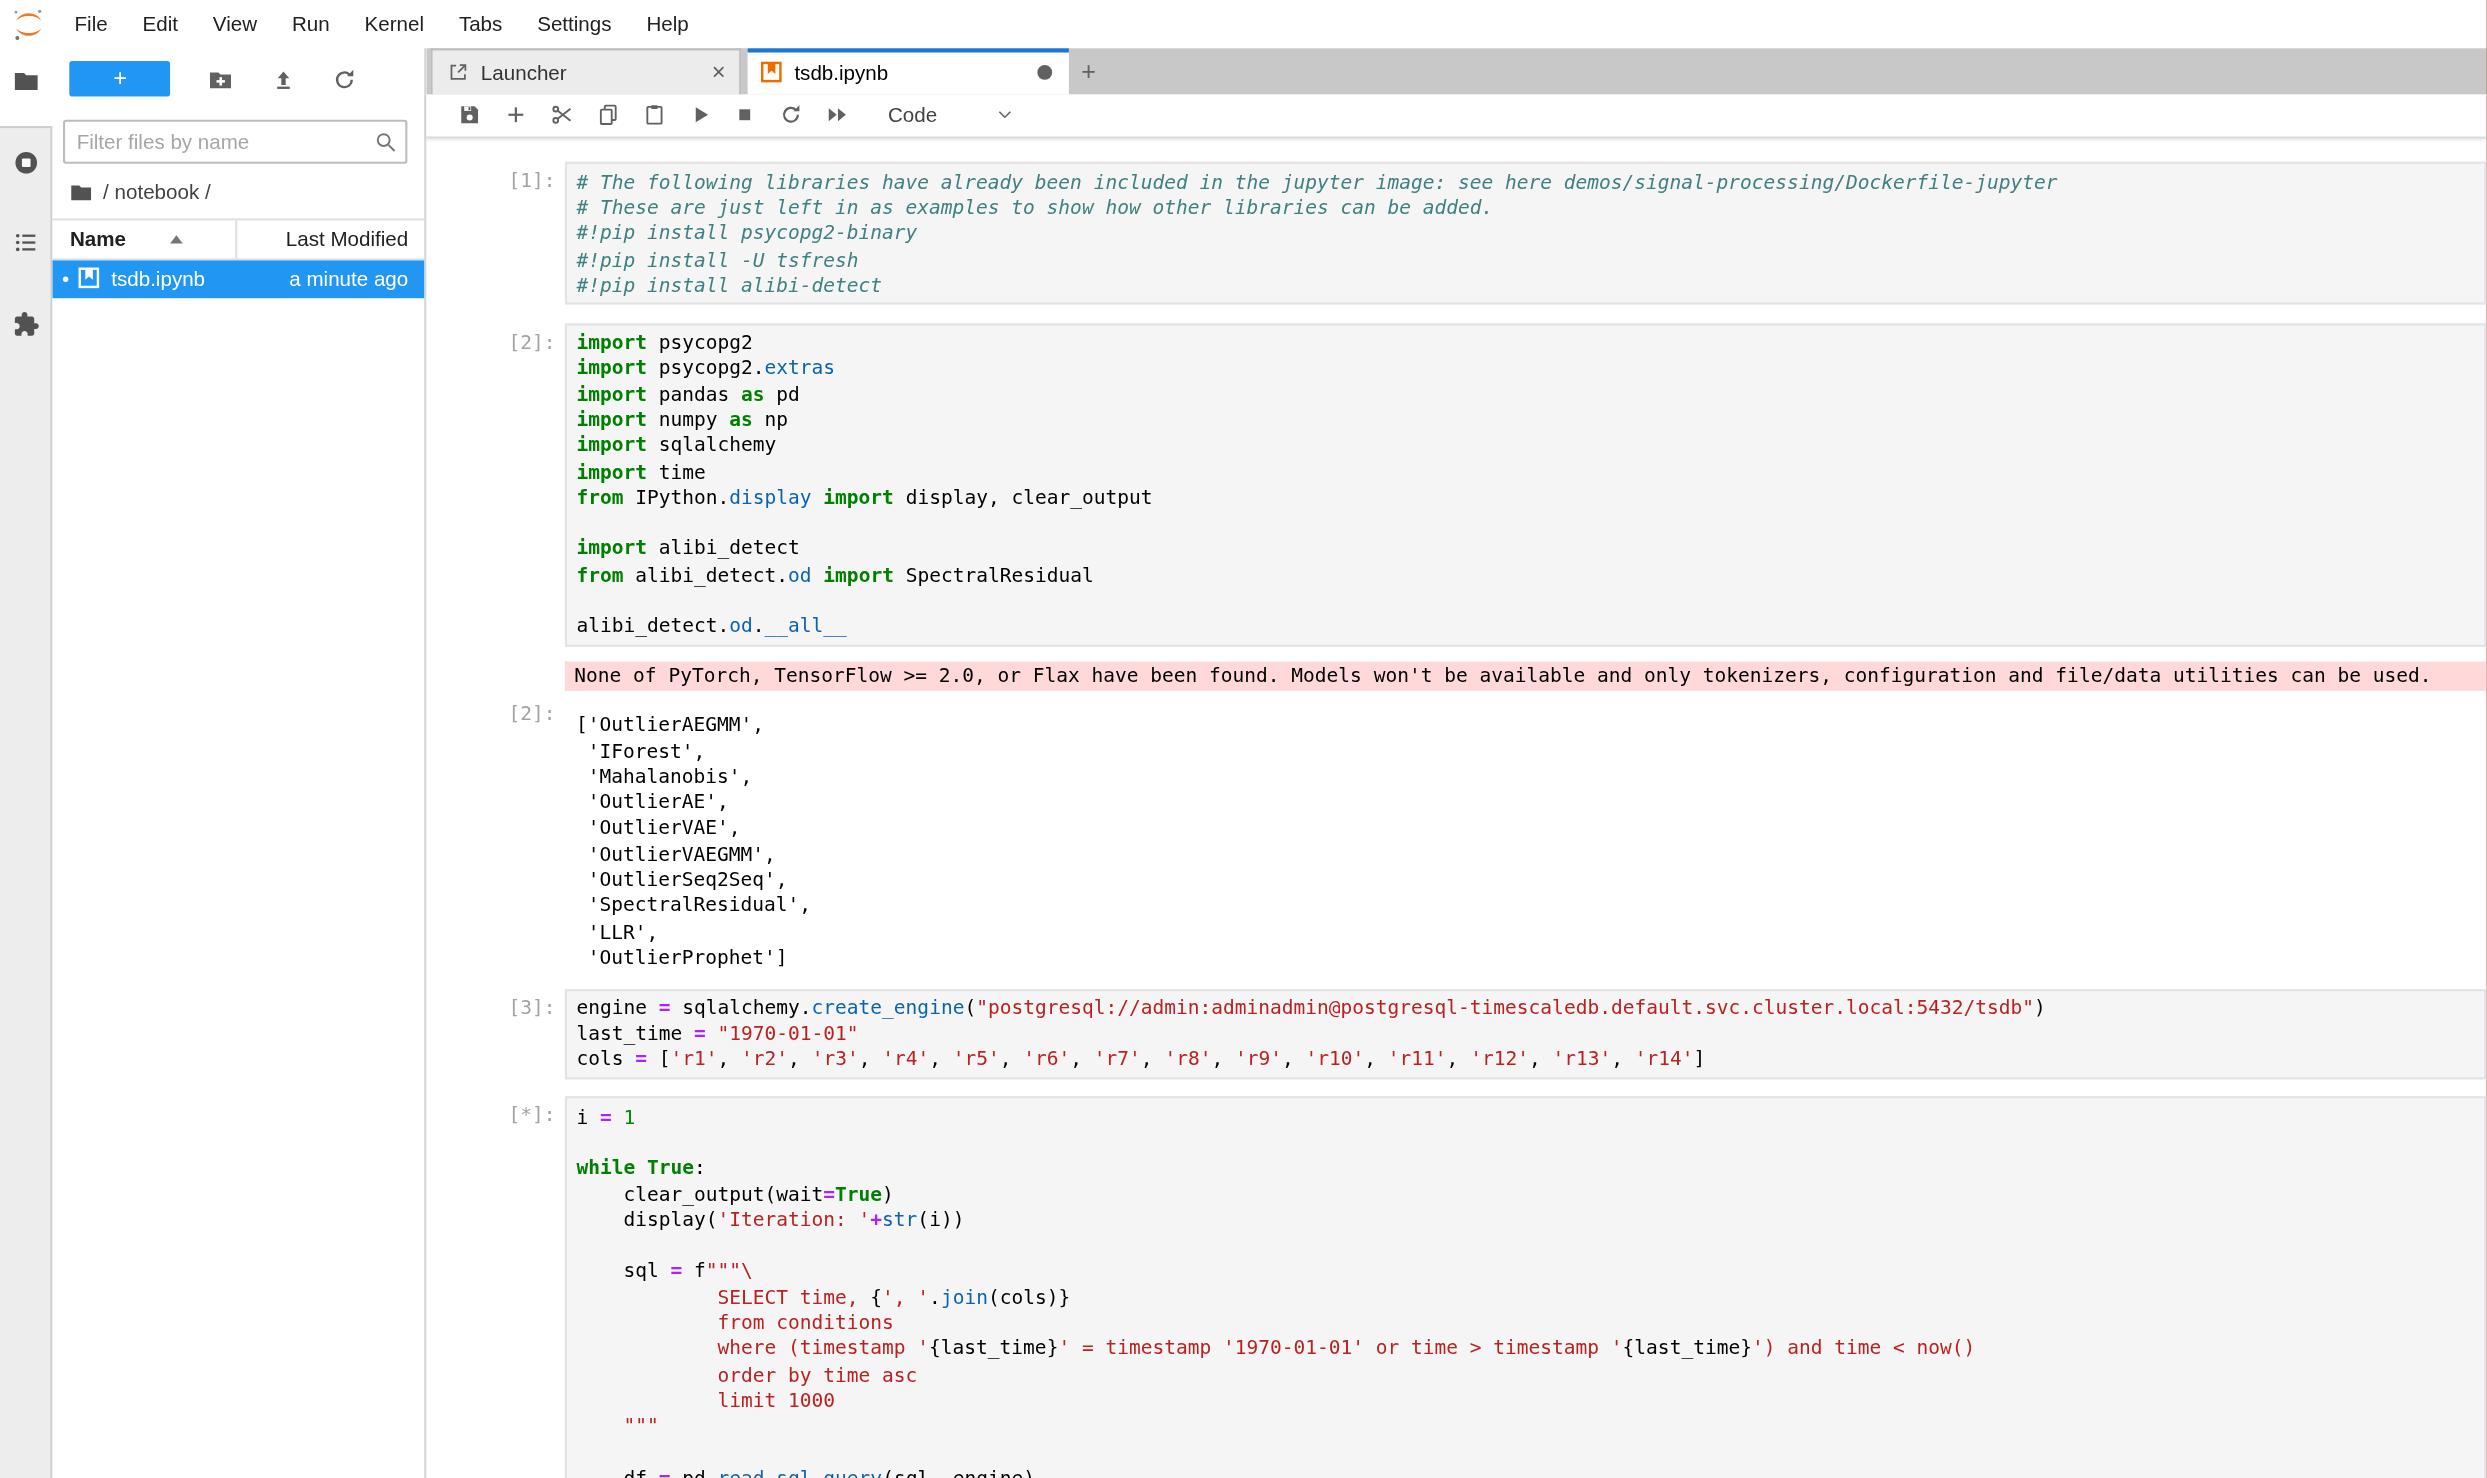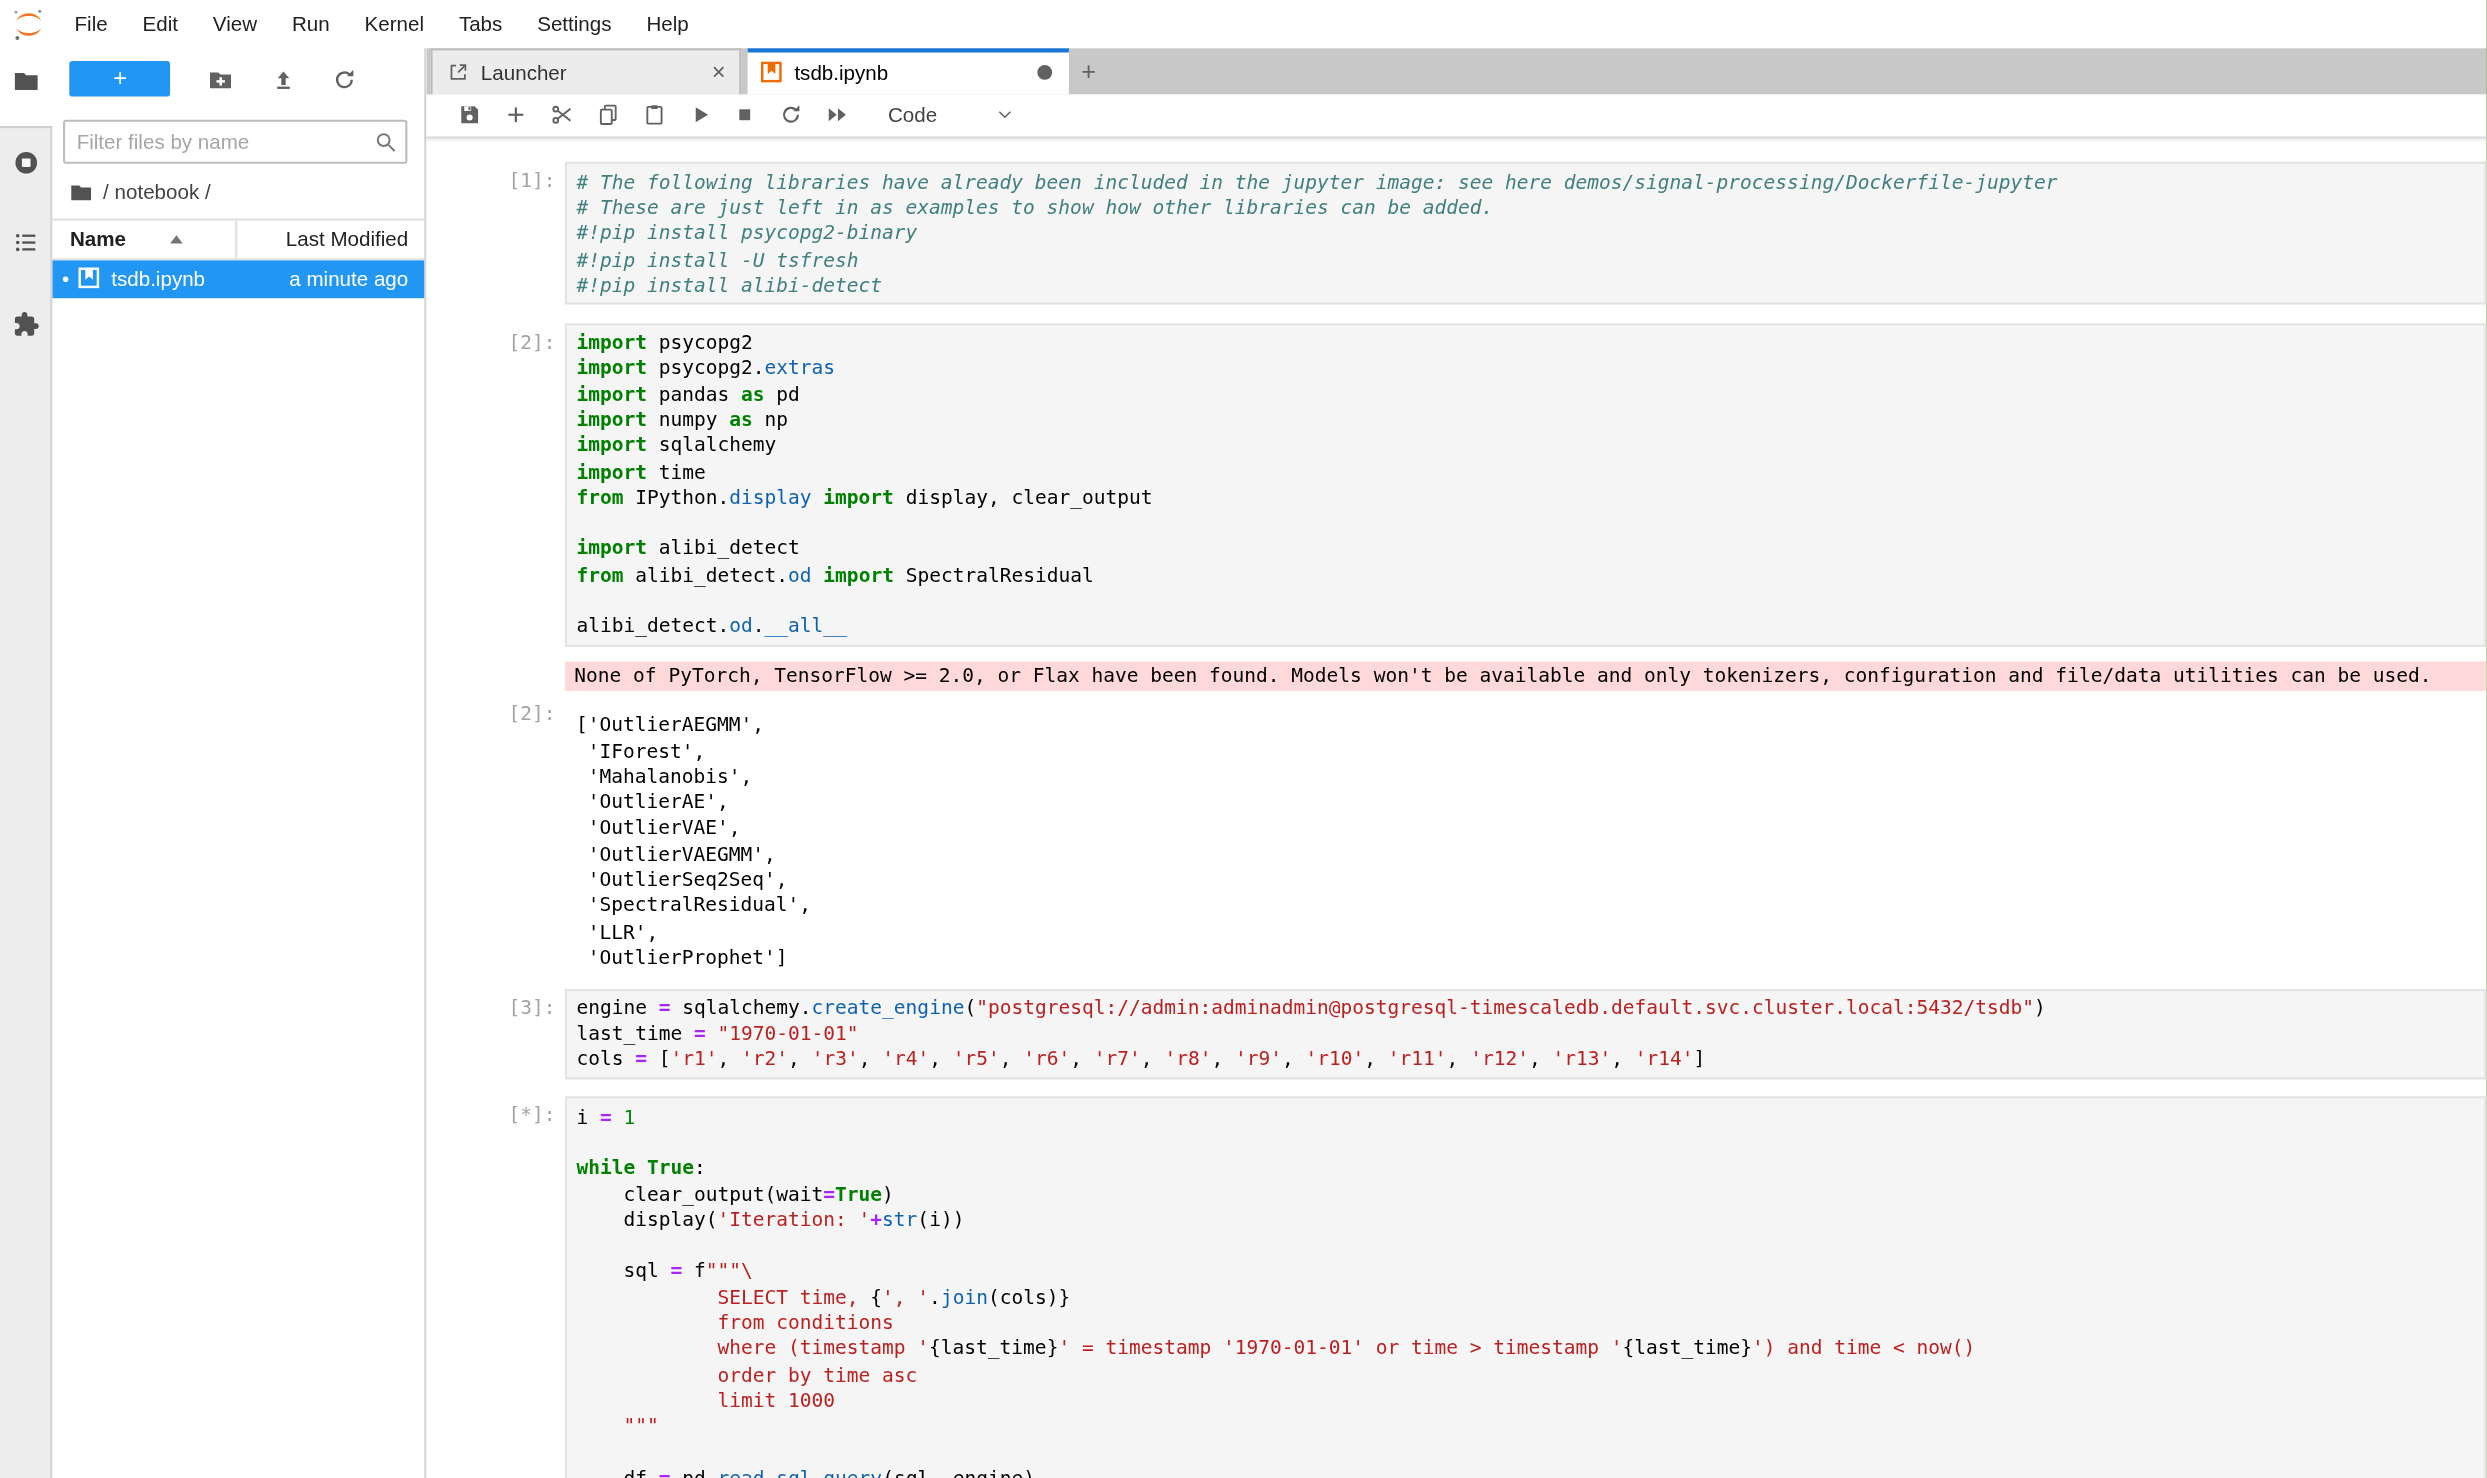--- a/index.html
+++ b/index.html
@@ -1,16 +1,16 @@
 <!DOCTYPE html>
 <html style="font-size:12px"><head>
 <meta charset="utf-8">
 <style>
   html,body{margin:0;padding:0;background:#ffffff;}
-  .viewport{width:2487px;height:1478px;overflow:hidden;position:relative;background:#4d7c0f;}
+  .viewport{width:2487px;height:1478px;overflow:hidden;position:relative;background:#b91c1c;}
   .screen{width:1184px;height:704px;transform:scale(2.1);transform-origin:0 0;position:relative;
           font-family:"Liberation Sans",sans-serif;color:#212121;background:#fff;}
   
   .menubar{height:22.7px;display:flex;align-items:center;background:#fff;}
   .logo{width:17.4px;height:17.4px;margin-left:4.5px;display:inline-block;}
   .menus{display:flex;align-items:center;margin-left:5.3px;}
   .menu-item{font-size:9.8px;color:#212121;padding:0 8.3px;cursor:default;}
   
   .approw{display:flex;height:681px;}
   .activity{width:25px;position:relative;background:#fff;flex:none;}

